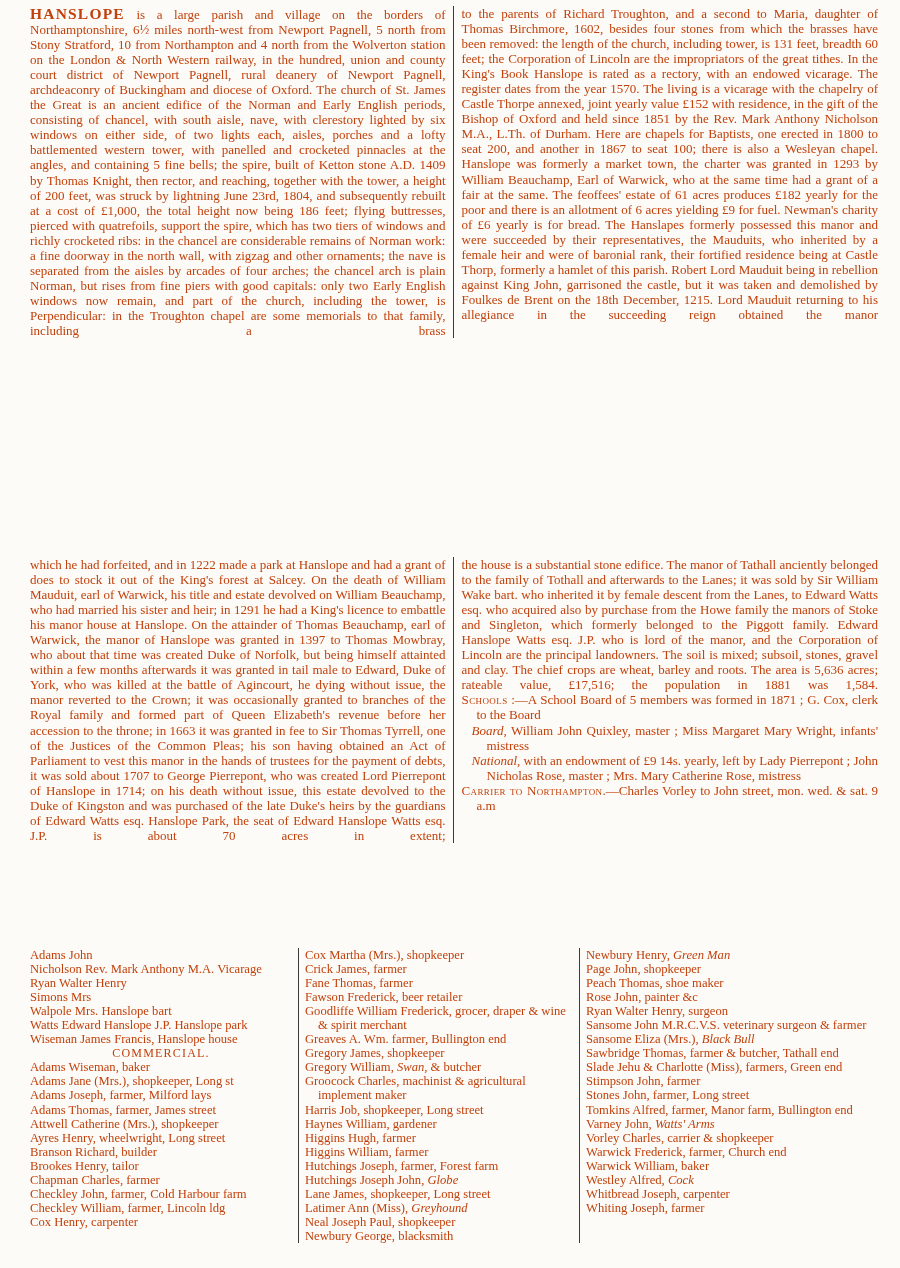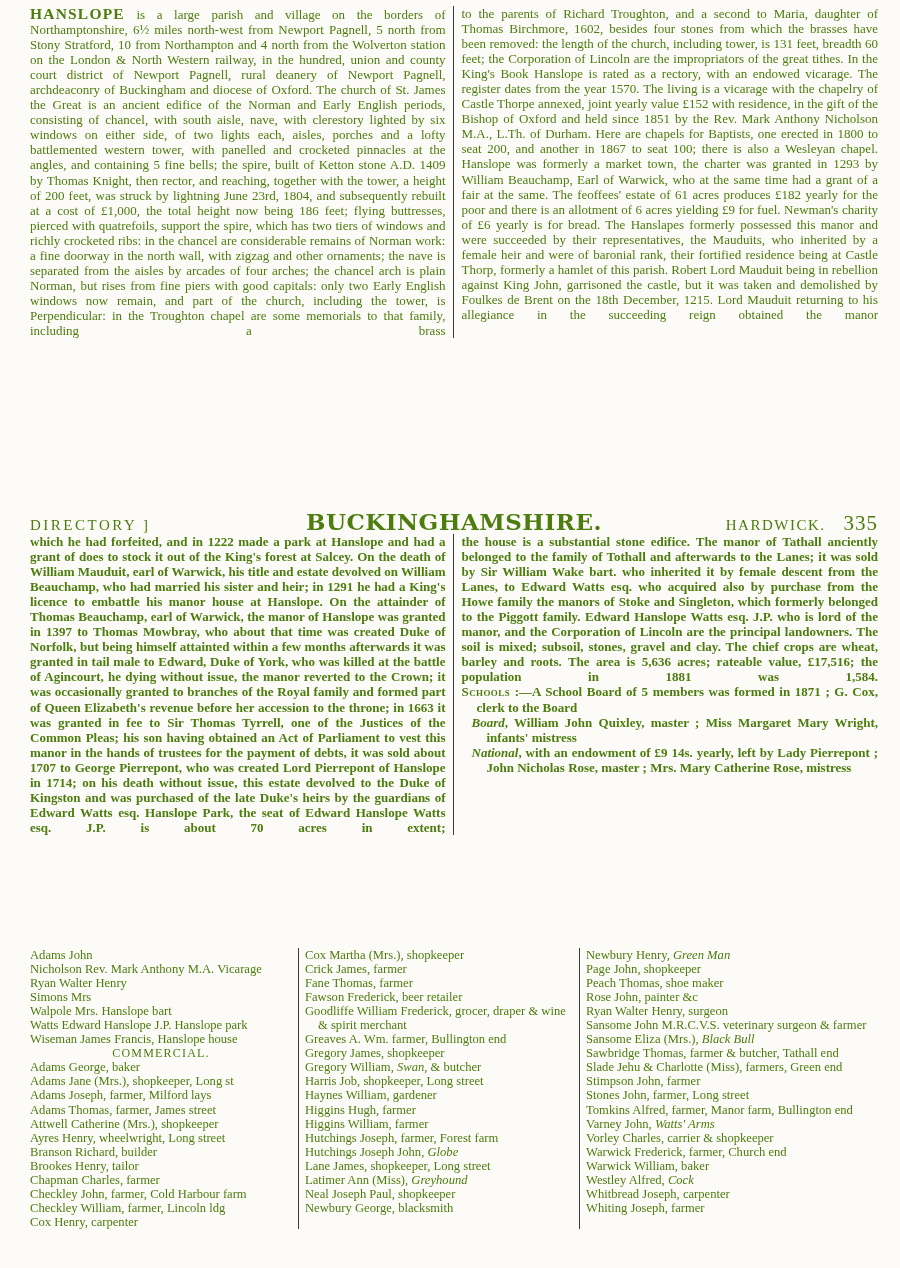--- a/index.html
+++ b/index.html
@@ -1,24 +1,24 @@
 <!DOCTYPE html>
 <html><head>
 <meta charset="utf-8">
 <style>
   html,body{margin:0;padding:0;background:#d9d9d9;}
   .sheet{
     position:relative;width:900px;height:1268px;margin:0 auto;
-    background:#fcfbf7;color:#4d7c0f;
+    background:#fcfbf7;color:#c2410c;
     font-family:"Liberation Serif", serif;overflow:hidden;
   }
   
   .two-col{position:absolute;display:flex;left:30px;width:848px;}
   .block-top{top:6px;}
-  .block-mid{top:534px;font-weight:bold;}
+  .block-mid{top:557px;}
   .acol{font-size:13px;line-height:15.05px;text-align:justify;}
   .acol-l{width:416px;padding-right:7px;border-right:1px solid #3a3a3a;}
   .acol-r{width:417px;padding-left:8px;}
   .just-last{text-align-last:justify;}
   
   .head{position:absolute;top:508px;left:30px;width:848px;display:flex;align-items:baseline;}
   .head-left{width:195px;font-size:15px;letter-spacing:2.5px;}
   .head-center{flex:1;text-align:center;font-weight:bold;font-size:23px;letter-spacing:.5px;font-family:"DejaVu Serif",serif;}
   .head-right{width:195px;display:flex;justify-content:flex-end;align-items:baseline;gap:18px;}
   .head-place{font-size:15px;letter-spacing:1.5px;}
@@ -43,52 +43,45 @@
 </head>
 <body>
 
 <div class="sheet">
 
   <section class="two-col block-top">
     <div class="acol acol-l just-last"><span class="s-lead">HANSLOPE</span><span> is a large parish and village on the borders of Northamptonshire, 6½ miles north-west from Newport Pagnell, 5 north from Stony Stratford, 10 from Northampton and 4 north from the Wolverton station on the London &amp; North Western railway, in the hundred, union and county court district of Newport Pagnell, rural deanery of Newport Pagnell, archdeaconry of Buckingham and diocese of Oxford. The church of St. James the Great is an ancient edifice of the Norman and Early English periods, consisting of chancel, with south aisle, nave, with clerestory lighted by six windows on either side, of two lights each, aisles, porches and a lofty battlemented western tower, with panelled and crocketed pinnacles at the angles, and containing 5 fine bells; the spire, built of Ketton stone A.D. 1409 by Thomas Knight, then rector, and reaching, together with the tower, a height of 200 feet, was struck by lightning June 23rd, 1804, and subsequently rebuilt at a cost of £1,000, the total height now being 186 feet; flying buttresses, pierced with quatrefoils, support the spire, which has two tiers of windows and richly crocketed ribs: in the chancel are considerable remains of Norman work: a fine doorway in the north wall, with zigzag and other ornaments; the nave is separated from the aisles by arcades of four arches; the chancel arch is plain Norman, but rises from fine piers with good capitals: only two Early English windows now remain, and part of the church, including the tower, is Perpendicular: in the Troughton chapel are some memorials to that family, including a brass</span></div>
     <div class="acol acol-r just-last"><span>to the parents of Richard Troughton, and a second to Maria, daughter of Thomas Birchmore, 1602, besides four stones from which the brasses have been removed: the length of the church, including tower, is 131 feet, breadth 60 feet; the Corporation of Lincoln are the impropriators of the great tithes.  In the King's Book Hanslope is rated as a rectory, with an endowed vicarage.  The register dates from the year 1570.  The living is a vicarage with the chapelry of Castle Thorpe annexed, joint yearly value £152 with residence, in the gift of the Bishop of Oxford and held since 1851 by the Rev. Mark Anthony Nicholson M.A., L.Th. of Durham.  Here are chapels for Baptists, one erected in 1800 to seat 200, and another in 1867 to seat 100; there is also a Wesleyan chapel. Hanslope was formerly a market town, the charter was granted in 1293 by William Beauchamp, Earl of Warwick, who at the same time had a grant of a fair at the same.  The feoffees' estate of 61 acres produces £182 yearly for the poor and there is an allotment of 6 acres yielding £9 for fuel. Newman's charity of £6 yearly is for bread.  The Hanslapes formerly possessed this manor and were succeeded by their representatives, the Mauduits, who inherited by a female heir and were of baronial rank, their fortified residence being at Castle Thorp, formerly a hamlet of this parish.  Robert Lord Mauduit being in rebellion against King John, garrisoned the castle, but it was taken and demolished by Foulkes de Brent on the 18th December, 1215.  Lord Mauduit returning to his allegiance in the succeeding reign obtained the manor</span></div>
   </section>
 
-  <header class="head">
-    <span class="head-left">DIRECTORY ]</span>
-    <span class="head-center">BUCKINGHAMSHIRE.</span>
-    <span class="head-right">
-      <span class="head-place">HARDWICK.</span>
-      <span class="pagenum">335</span>
-    </span>
-  </header>
 
   <section class="two-col block-mid">
     <div class="acol acol-l just-last"><span>which he had forfeited, and in 1222 made a park at Hanslope and had a grant of does to stock it out of the King's forest at Salcey.  On the death of William Mauduit, earl of Warwick, his title and estate devolved on William Beauchamp, who had married his sister and heir; in 1291 he had a King's licence to embattle his manor house at Hanslope.  On the attainder of Thomas Beauchamp, earl of Warwick, the manor of Hanslope was granted in 1397 to Thomas Mowbray, who about that time was created Duke of Norfolk, but being himself attainted within a few months afterwards it was granted in tail male to Edward, Duke of York, who was killed at the battle of Agincourt, he dying without issue, the manor reverted to the Crown; it was occasionally granted to branches of the Royal family and formed part of Queen Elizabeth's revenue before her accession to the throne; in 1663 it was granted in fee to Sir Thomas Tyrrell, one of the Justices of the Common Pleas; his son having obtained an Act of Parliament to vest this manor in the hands of trustees for the payment of debts, it was sold about 1707 to George Pierrepont, who was created Lord Pierrepont of Hanslope in 1714; on his death without issue, this estate devolved to the Duke of Kingston and was purchased of the late Duke's heirs by the guardians of Edward Watts esq.  Hanslope Park, the seat of Edward Hanslope Watts esq. J.P. is about 70 acres in extent;</span></div>
     <div class="acol acol-r">
       <div class="just-last"><span>the house is a substantial stone edifice.  The manor of Tathall anciently belonged to the family of Tothall and afterwards to the Lanes; it was sold by Sir William Wake bart. who inherited it by female descent from the Lanes, to Edward Watts esq. who acquired also by purchase from the Howe family the manors of Stoke and Singleton, which formerly belonged to the Piggott family.  Edward Hanslope Watts esq. J.P. who is lord of the manor, and the Corporation of Lincoln are the principal landowners.  The soil is mixed; subsoil, stones, gravel and clay.  The chief crops are wheat, barley and roots.  The area is 5,636 acres; rateable value, £17,516; the population in 1881 was 1,584.</span></div>
       <div>
           <div class="hang"><span class="s-sc">Schools</span><span> :—A School Board of 5 members was formed in 1871 ; G. Cox, clerk to the Board</span></div>
           <div class="hang ind"><span class="s-i">Board</span><span>, William John Quixley, master ; Miss Margaret Mary Wright, infants' mistress</span></div>
           <div class="hang ind"><span class="s-i">National</span><span>, with an endowment of £9 14s. yearly, left by Lady Pierrepont ; John Nicholas Rose, master ; Mrs. Mary Catherine Rose, mistress</span></div>
+          <div class="hang"><span class="s-sc">Carrier to Northampton</span><span>.—Charles Vorley to John street, mon. wed. &amp; sat. 9 a.m</span></div>
         </div>
     </div>
   </section>
 
   <section class="three-col">
     <div class="bcol bcol-1">
         <div class="entry"><span>Adams John</span></div>
         <div class="entry"><span>Nicholson Rev. Mark Anthony M.A. Vicarage</span></div>
         <div class="entry"><span>Ryan Walter Henry</span></div>
         <div class="entry"><span>Simons Mrs</span></div>
         <div class="entry"><span>Walpole Mrs. Hanslope bart</span></div>
         <div class="entry"><span>Watts Edward Hanslope J.P. Hanslope park</span></div>
         <div class="entry"><span>Wiseman James Francis, Hanslope house</span></div>
         <div class="dir-heading"><span>COMMERCIAL.</span></div>
-        <div class="entry"><span>Adams George, baker</span></div>
+        <div class="entry"><span>Adams Wiseman, baker</span></div>
         <div class="entry"><span>Adams Jane (Mrs.), shopkeeper, Long st</span></div>
         <div class="entry"><span>Adams Joseph, farmer, Milford lays</span></div>
         <div class="entry"><span>Adams Thomas, farmer, James street</span></div>
         <div class="entry"><span>Attwell Catherine (Mrs.), shopkeeper</span></div>
         <div class="entry"><span>Ayres Henry, wheelwright, Long street</span></div>
         <div class="entry"><span>Branson Richard, builder</span></div>
         <div class="entry"><span>Brookes Henry, tailor</span></div>
         <div class="entry"><span>Chapman Charles, farmer</span></div>
         <div class="entry"><span>Checkley John, farmer, Cold Harbour farm</span></div>
         <div class="entry"><span>Checkley William, farmer, Lincoln ldg</span></div>
@@ -96,20 +89,21 @@
       </div>
     <div class="bcol bcol-2">
         <div class="entry"><span>Cox Martha (Mrs.), shopkeeper</span></div>
         <div class="entry"><span>Crick James, farmer</span></div>
         <div class="entry"><span>Fane Thomas, farmer</span></div>
         <div class="entry"><span>Fawson Frederick, beer retailer</span></div>
         <div class="entry"><span>Goodliffe William Frederick, grocer, draper &amp; wine &amp; spirit merchant</span></div>
         <div class="entry"><span>Greaves A. Wm. farmer, Bullington end</span></div>
         <div class="entry"><span>Gregory James, shopkeeper</span></div>
         <div class="entry"><span>Gregory William, </span><span class="s-i">Swan</span><span>, &amp; butcher</span></div>
+        <div class="entry"><span>Groocock Charles, machinist &amp; agricultural implement maker</span></div>
         <div class="entry"><span>Harris Job, shopkeeper, Long street</span></div>
         <div class="entry"><span>Haynes William, gardener</span></div>
         <div class="entry"><span>Higgins Hugh, farmer</span></div>
         <div class="entry"><span>Higgins William, farmer</span></div>
         <div class="entry"><span>Hutchings Joseph, farmer, Forest farm</span></div>
         <div class="entry"><span>Hutchings Joseph John, </span><span class="s-i">Globe</span></div>
         <div class="entry"><span>Lane James, shopkeeper, Long street</span></div>
         <div class="entry"><span>Latimer Ann (Miss), </span><span class="s-i">Greyhound</span></div>
         <div class="entry"><span>Neal Joseph Paul, shopkeeper</span></div>
         <div class="entry"><span>Newbury George, blacksmith</span></div>

